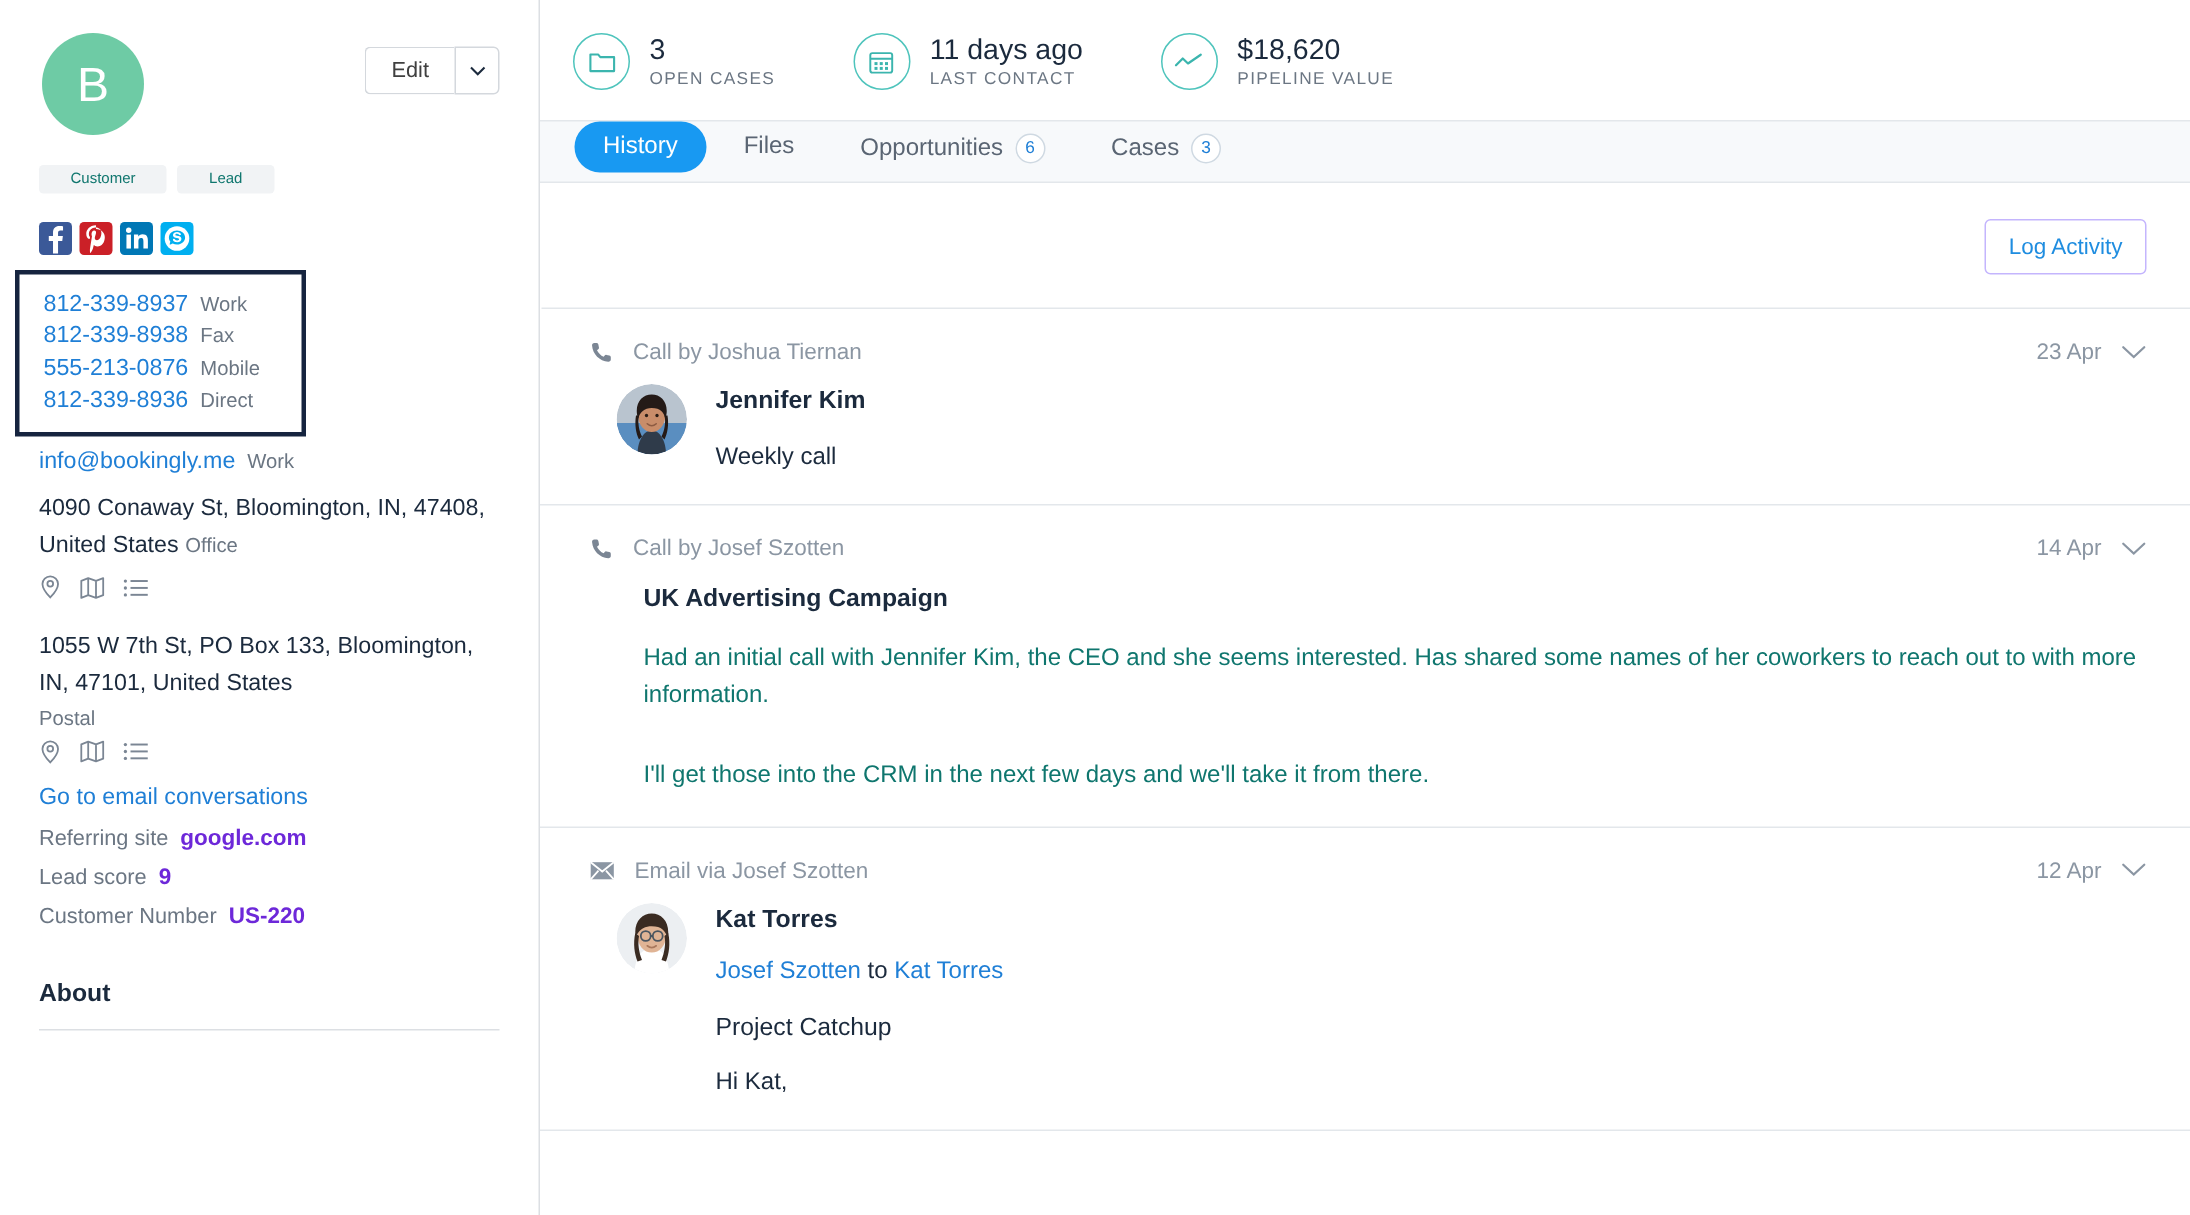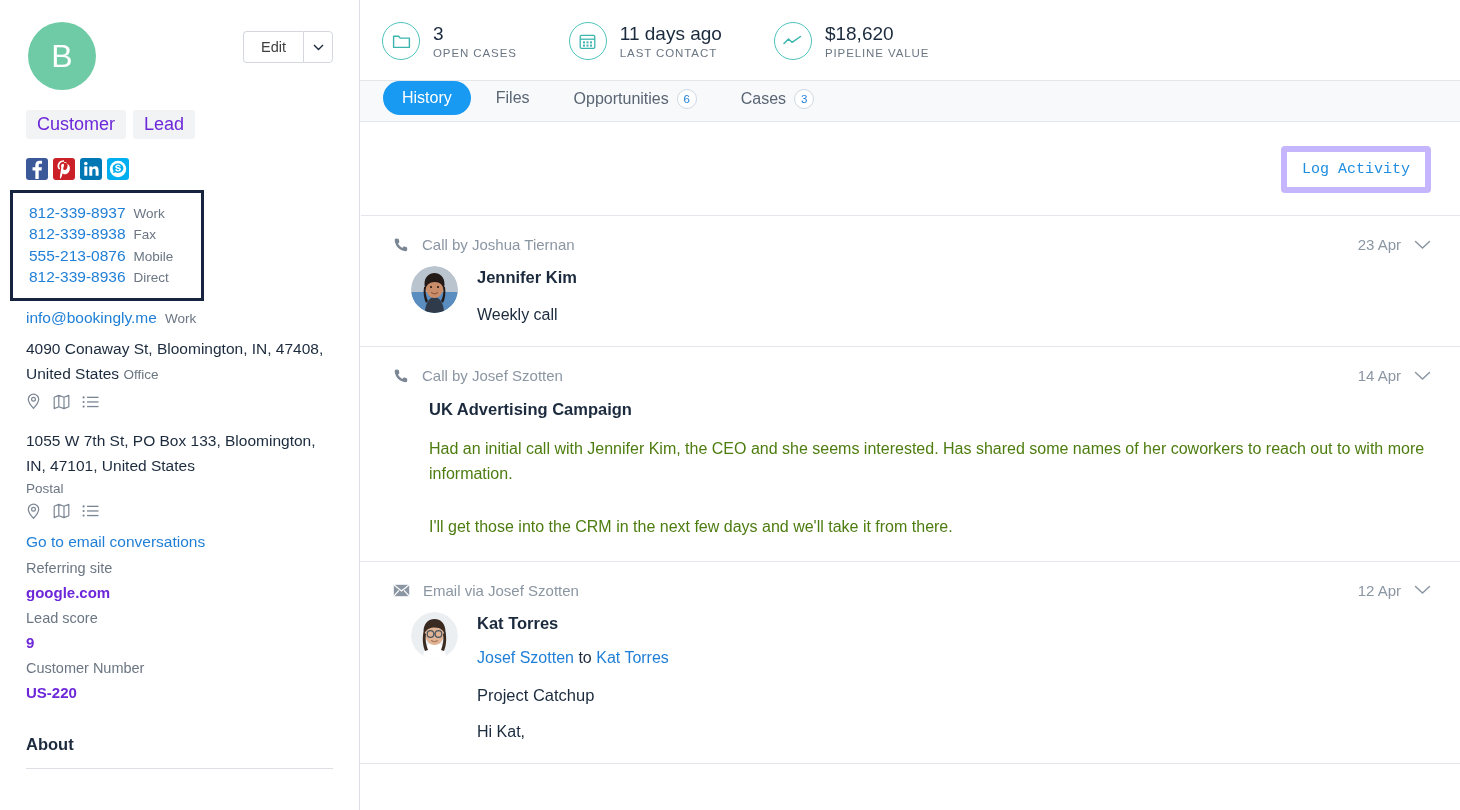--- a/index.html
+++ b/index.html
@@ -39,41 +39,41 @@
   }
   .edit-caret {
     border: 1px solid #d4d8dd; background: #fff;
     width: 30px; border-radius: 0 4px 4px 0; cursor: pointer;
     display: flex; align-items: center; justify-content: center;
     color: #1b2a3d;
   }
   .org-name { font-size: 21px; font-weight: 700; margin-top: 29px; letter-spacing: -.2px; }
   .tags { display: flex; gap: 7px; margin-top: 20px; }
   .tag {
-    background: #f1f3f5; color: #6d28d9;
-    font-size: 18px; padding: 4px 11px; border-radius: 3px;
+    background: #f1f3f5; color: #0f766e;
+    font-size: 10px; padding: 4px 21px; border-radius: 3px;
   }
   .socials { display: flex; gap: 5px; margin-top: 19px; }
   .soc { width: 22px; height: 22px; border-radius: 3px; display: flex; align-items: center;
          justify-content: center; color: #fff; font-size: 14px; font-weight: 700; cursor: pointer; }
 
   .phone-box {
     margin-top: 10px; margin-left: -16px;
     border: 3px solid #16243f;
     padding: 7px 16px 8px 16px;
     width: 194px;
   }
   .row-line { display: flex; align-items: baseline; gap: 8px; margin: 3.5px 0; }
   .lnk { color: #1f7fd6; font-size: 15.5px; text-decoration: none; cursor: pointer; }
   .lbl { color: #6b7683; font-size: 13.5px; }
   .blk { font-size: 15.5px; color: #1b2a3d; line-height: 1.63; }
   .addr-block { margin-top: 9px; }
   .icon-row { display: flex; gap: 12px; margin-top: 7px; color: #7b8694; align-items: center; }
   .icon-row svg { cursor: pointer; }
-  .kv { display: flex; align-items: flex-start; gap: 8px; margin-top: 9px; flex-direction: column; }
+  .kv { display: flex; align-items: flex-end; gap: 8px; margin-top: 9px; }
   .kv-k { color: #6b7683; font-size: 14.5px; }
   .kv-v { color: #6d28d9; font-size: 15px; font-weight: 700; }
   .go-email { display: block; margin-top: 13px; font-size: 15.5px; }
   .about-h { font-size: 16.5px; font-weight: 700; margin-top: 34px; }
   .about-rule { border-bottom: 1px solid #dcdfe3; margin-top: 14px; width: 307px; }
 
   
   .main { flex: 1; height: 810px; position: relative; overflow: hidden; }
   .stats { display: flex; padding: 22px 0 0 22px; gap: 0; }
   .stat { display: flex; align-items: center; gap: 13px; margin-right: 52px; }
@@ -101,43 +101,43 @@
   .tab.active { background: #1899f2; color: #ffffff; font-weight: 400; }
   .tab-badge {
     display: inline-flex; align-items: center; justify-content: center;
     min-width: 20px; height: 20px; border-radius: 50%;
     border: 1px solid #cfd9e2; color: #1f7fd6; font-size: 11.5px; background: #fff;
     padding: 0 4px;
   }
 
   .log-row { display: flex; justify-content: flex-end; padding: 24px 29px 22px 0; }
   .log-btn {
-    border: 6px solid #c4b5fd; background: #fff; color: #1f8de0;
+    border: 1px solid #c4b5fd; background: #fff; color: #1f8de0;
     font-size: 15px; padding: 9px 15px; border-radius: 4px; cursor: pointer;
-    font-family: Liberation Mono, monospace;
+    font-family: Liberation Sans, sans-serif;
   }
   .feed-divider { border-top: 1px solid #e3e7eb; margin-left: 1px; }
 
   .activity { padding: 20px 29px 22px 33px; border-bottom: 1px solid #e3e7eb; }
   .act-head { display: flex; align-items: center; justify-content: space-between; }
   .act-head-l { display: flex; align-items: center; gap: 13px; }
   .act-type { color: #8b96a3; font-size: 15px; }
   .act-head-r { display: flex; align-items: center; gap: 13px; }
   .act-date { color: #8b96a3; font-size: 15px; }
   .act-body { display: flex; gap: 19px; margin-top: 13px; padding-left: 18px; }
   .act-avatar { width: 47px; height: 47px; border-radius: 50%; flex: none; overflow: hidden; }
   .act-text { padding-top: 2px; }
   .act-name { font-size: 16.5px; font-weight: 700; color: #1b2a3d; }
   .act-sub { font-size: 16px; color: #1b2a3d; margin-top: 19px; }
   .act-parties { font-size: 16px; margin-top: 16px; color: #1b2a3d; }
   .act-subject { font-size: 16.5px; font-weight: 400; margin-top: 19px; }
   .act-snippet { font-size: 16px; margin-top: 18px; color: #1b2a3d; }
   .act-plain { padding-left: 36px; }
   .act-title { font-size: 16.5px; font-weight: 700; margin-top: 16px; }
-  .act-para { font-size: 16px; line-height: 1.58; margin-top: 17px; max-width: 1015px; color: #4d7c0f; }
+  .act-para { font-size: 16px; line-height: 1.58; margin-top: 17px; max-width: 1015px; color: #0f766e; }
 </style>
 </head>
 <body>
 
 <div class="page">
 
   <aside class="sidebar">
 
     <div class="sb-top">
       <div class="avatar-circle">

